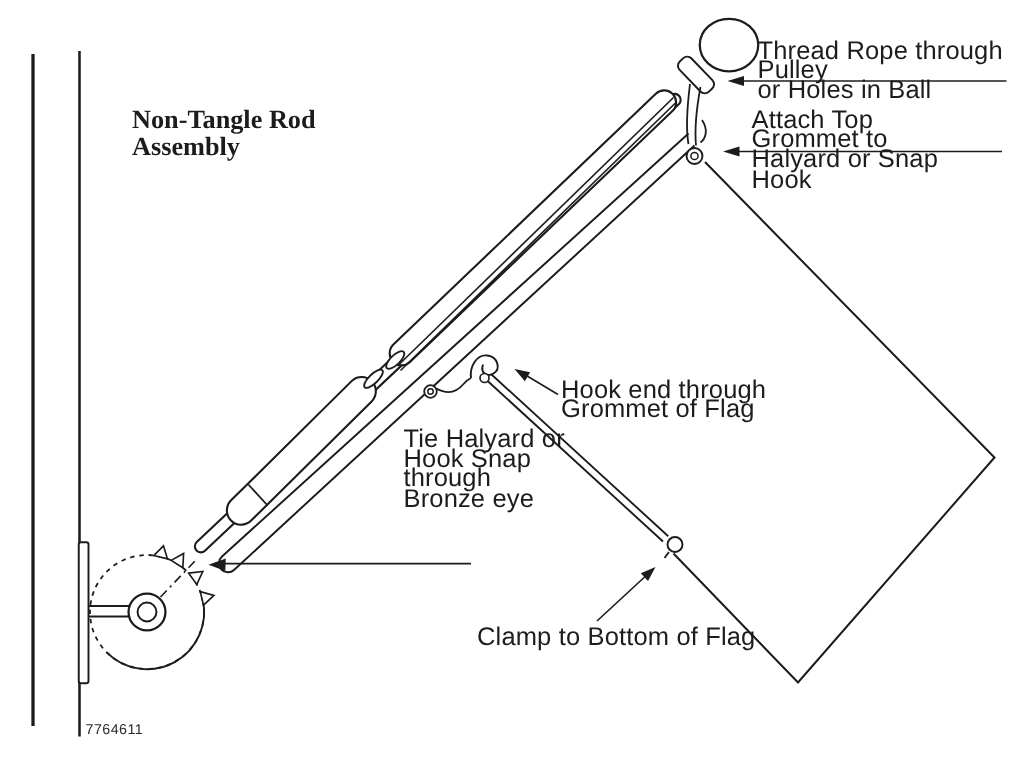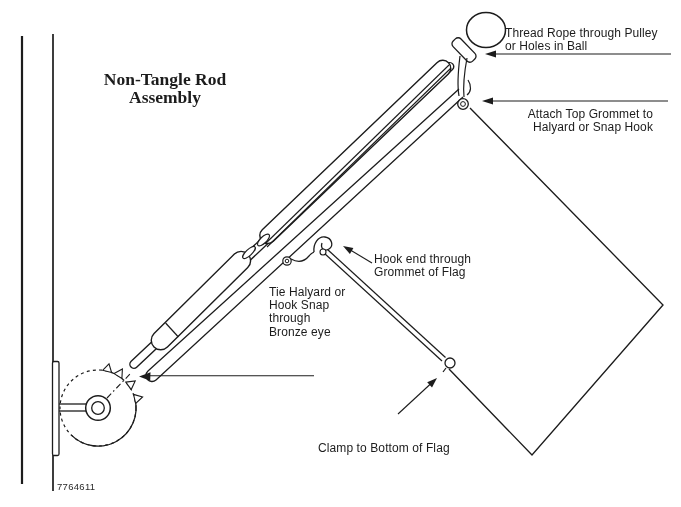--- a/index.html
+++ b/index.html
@@ -8,50 +8,49 @@
     position: relative;
     width: 681px; height: 507px;
     background: var(--bg);
     font-family: "Liberation Sans", sans-serif;
     color: var(--ink);
     overflow: hidden;
   }
   .stage svg { position:absolute; left:0; top:0; }
   .lbl {
     position:absolute;
-    font-size: 12px;
+    font-size: 17px;
     line-height: 13.2px;
     white-space: pre-line;
     color: var(--ink);
     letter-spacing: 0.1px;
   }
   .title {
     position:absolute;
     left:88px; top:70px; width:154px;
-    text-align:center;
     font-family: "Liberation Serif", serif;
     font-weight: bold;
     font-size: 17.5px;
     line-height: 18px;
     white-space: pre-line;
     color: var(--ink);
   }
   .partnum {
     position:absolute;
     left:57px; top:481px;
     font-size: 9.5px;
     letter-spacing: 0.3px;
     color: #2a2a2a;
   }
   .l-thread  { left:505px; top:27px; }
-  .l-attach  { left:517px; top:73px; width:136px; text-align:right;margin-top:35px; }
+  .l-attach  { left:501px; top:73px; width:136px; text-align:left; }
   .l-hook    { left:374px; top:253px; }
   .l-bronze  { left:269px; top:286px; }
   .l-cleat   { left:201px; top:361px; }
-  .l-clamp   { left:318px; top:442px; }
+  .l-clamp   { left:318px; top:418px; }
   svg * { vector-effect: non-scaling-stroke; }
   .ln   { stroke: var(--ink); fill: none; }
   .wh   { stroke: var(--ink); fill: #ffffff; }
   .fill { fill: var(--ink); stroke: none; }
 </style>
 </head>
 <body>
 
 <div class="stage">
 

